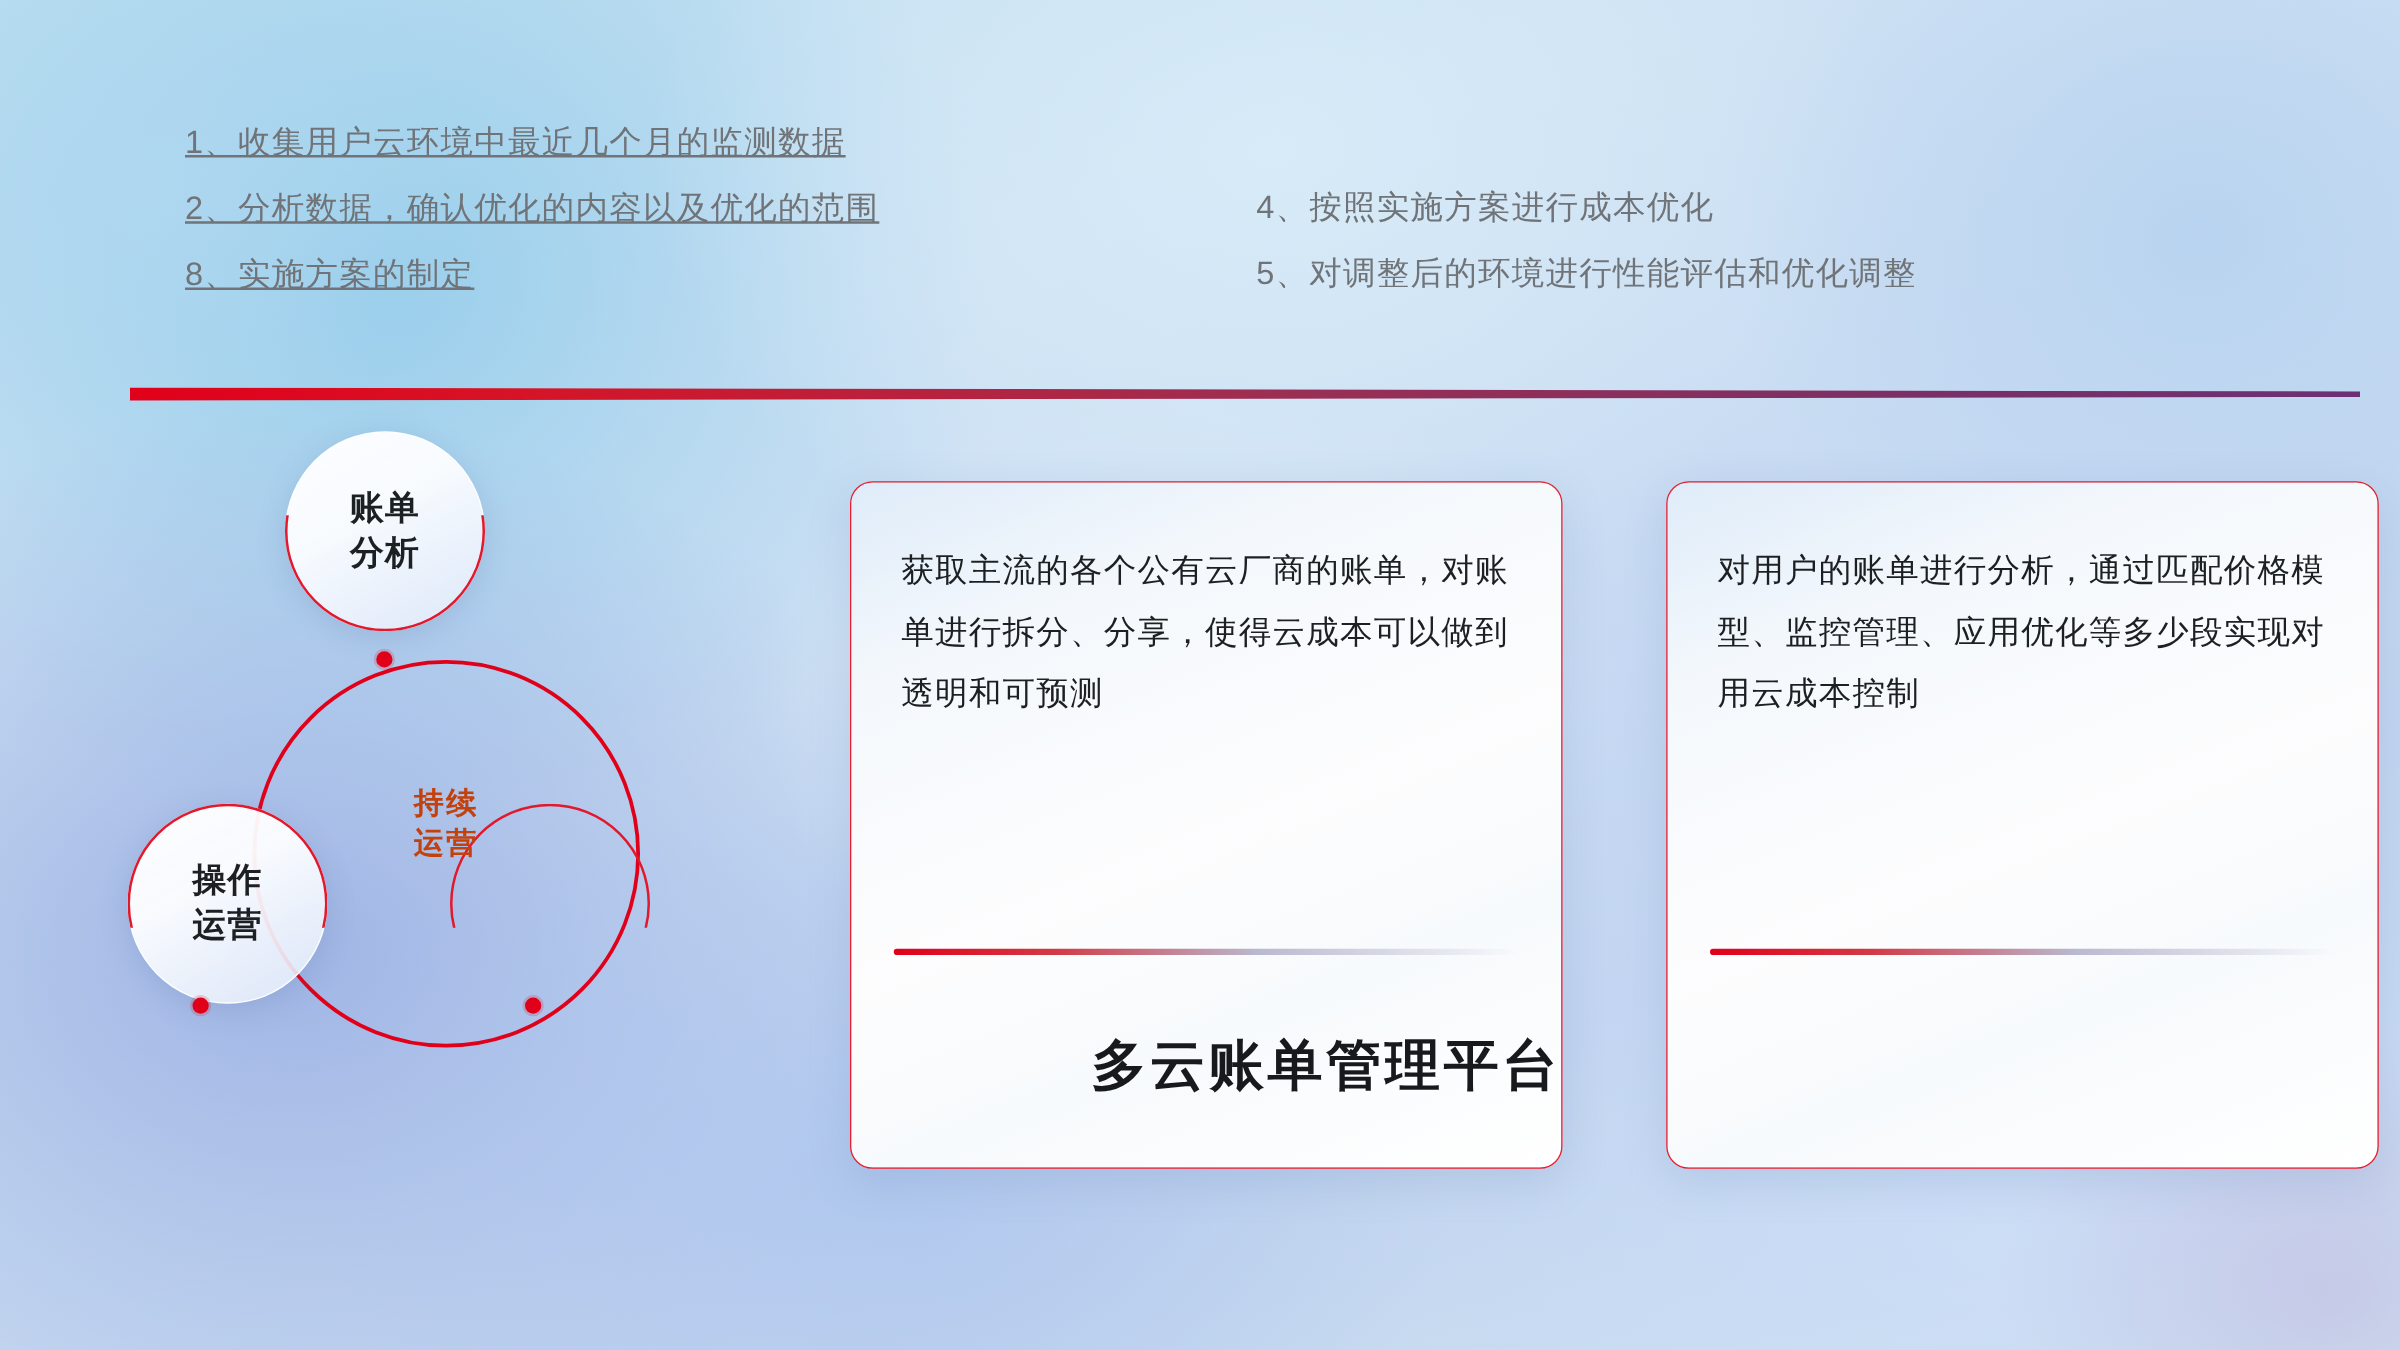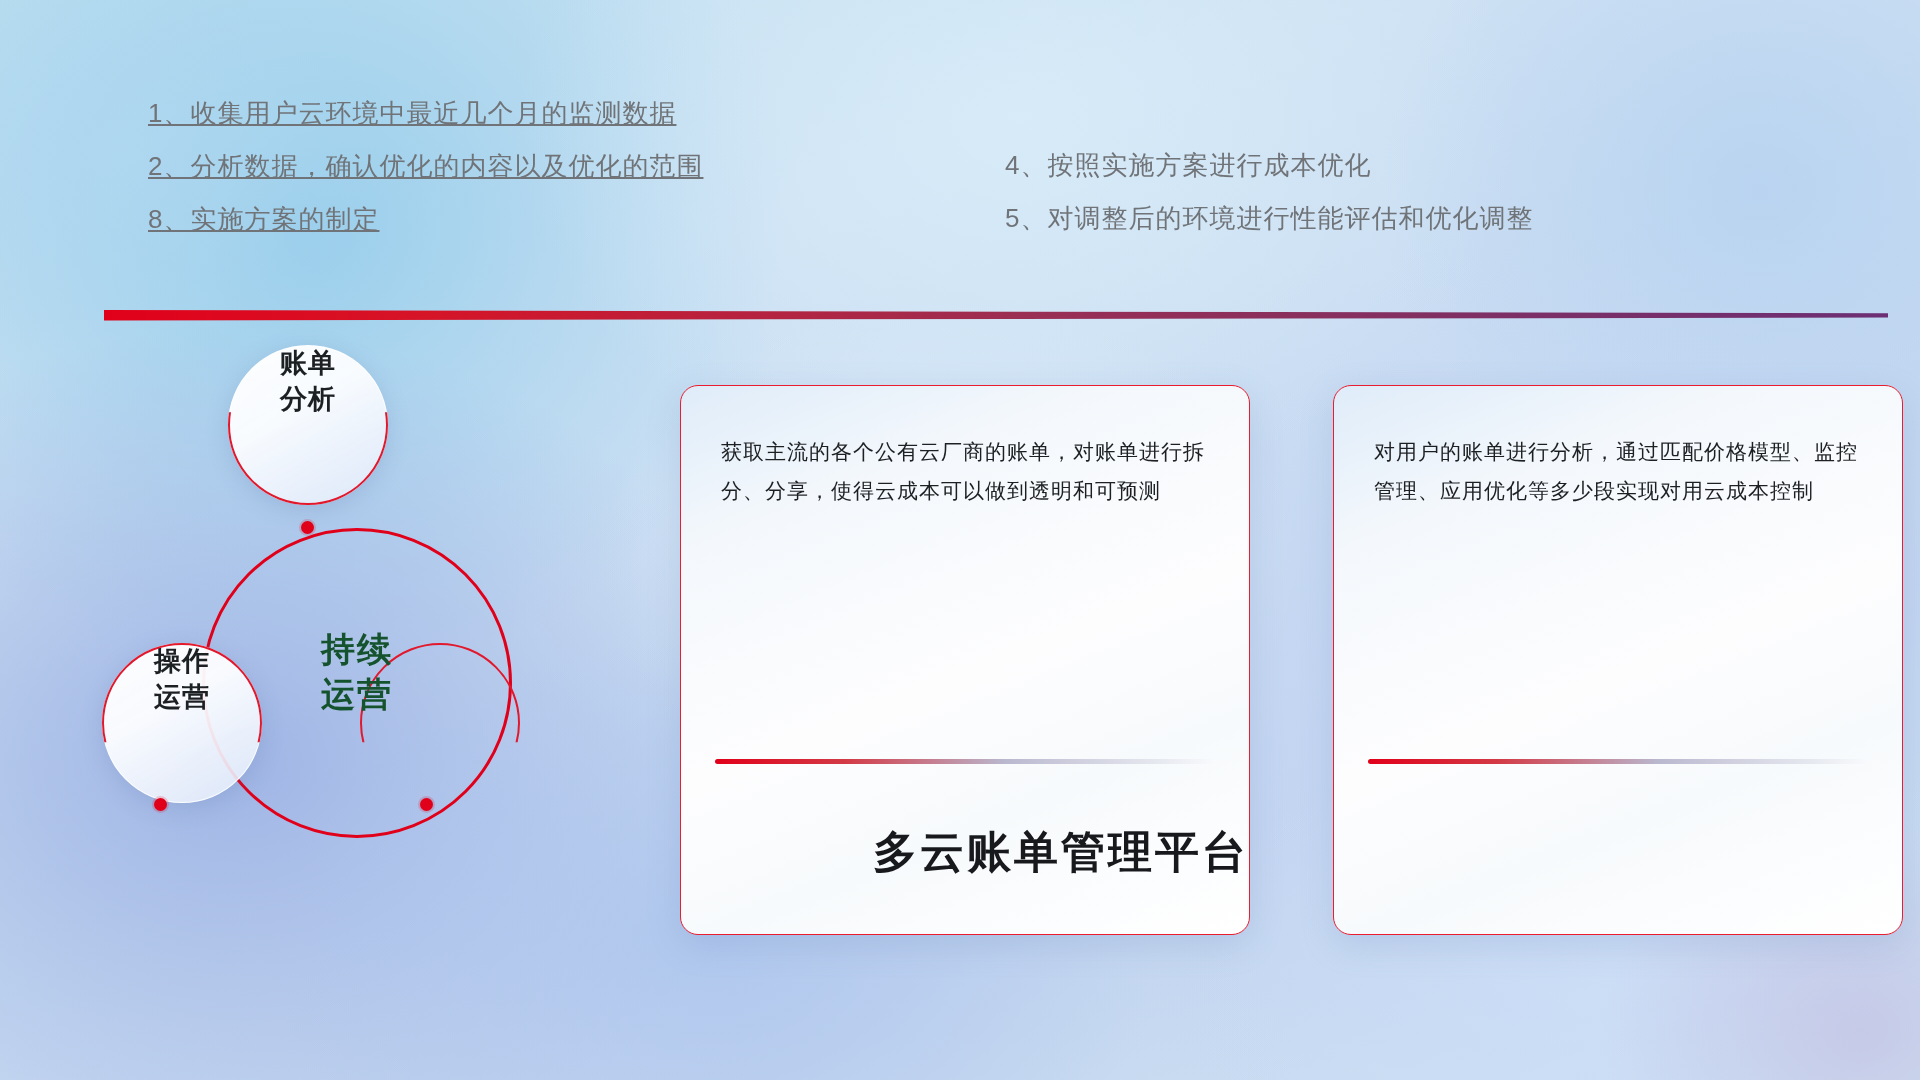--- a/index.html
+++ b/index.html
@@ -47,51 +47,51 @@
   #venn{position:absolute;left:80px;top:345px;width:520px;height:590px;}
 
   .ring{position:absolute;border-radius:50%;box-sizing:border-box;}
   
   #ring-main{left:122px;top:183px;width:310px;height:310px;border:3px solid #e1001a;}
   
   .lobe{position:absolute;border-radius:50%;box-sizing:border-box;
         background:linear-gradient(150deg,rgba(255,255,255,.97) 0%,rgba(252,253,255,.95) 40%,rgba(226,235,250,.88) 100%);
         border:1.6px solid rgba(255,255,255,.92);
         box-shadow:0 5px 22px rgba(90,120,170,.22);
-        display:flex;justify-content:center;text-align:center;}
+        display:flex;align-items:center;justify-content:center;text-align:center;}
   .lobe span{display:block;font-weight:bold;color:#1d2023;font-size:27px;line-height:1.33;letter-spacing:1px;}
   #lobe-top{left:148px;top:0px;width:160px;height:160px;}
   #lobe-left{left:22px;top:298px;width:160px;height:160px;}
   #lobe-right{left:280px;top:298px;width:160px;height:160px;}
 
   .lobe-arc{position:absolute;border-radius:50%;box-sizing:border-box;border:2.2px solid #e2182c;
             clip-path:polygon(0 42%,100% 42%,100% 100%,0 100%);}
   #arc-top{left:148px;top:0px;width:160px;height:160px;}
   .lobe-arc.low{clip-path:polygon(0 0,100% 0,100% 62%,0 62%);}
   #arc-left{left:22px;top:298px;width:160px;height:160px;}
   #arc-right{left:280px;top:298px;width:160px;height:160px;}
 
   .node{position:absolute;width:13px;height:13px;border-radius:50%;background:#e1001a;
         box-shadow:0 0 0 2px rgba(225,0,26,.18);}
   #node-top{left:221px;top:176px;}
   #node-left{left:74px;top:453px;}
   #node-right{left:340px;top:453px;}
 
   #venn-center{position:absolute;left:197px;top:282px;width:160px;text-align:center;
-               color:#14532d;font-weight:bold;font-size:34px;line-height:1.32;letter-spacing:2px;}
+               color:#c2410c;font-weight:bold;font-size:24px;line-height:1.32;letter-spacing:2px;}
 
   
   .card{position:absolute;top:385px;width:570px;height:550px;border-radius:18px;box-sizing:border-box;
         border:1.6px solid #ea1c2d;
         background:linear-gradient(158deg,#dfecf9 0%,#f4f8fc 22%,#fdfdfe 52%,#f7fafc 72%,#ffffff 100%);
         box-shadow:0 10px 34px rgba(90,120,170,.18);
         padding:46px 40px 0 40px;}
   #card-1{left:680px;}
   #card-2{left:1333px;}
-  .card-body{color:#1d2023;font-size:21px;line-height:1.88;letter-spacing:1px;}
+  .card-body{color:#1d2023;font-size:26px;line-height:1.88;letter-spacing:1px;}
   .card-rule{position:absolute;left:34px;bottom:170px;width:500px;height:5px;border-radius:3px;
              background:linear-gradient(90deg,#e1001a 0%,#d33a46 26%,#b9b8cf 58%,rgba(220,226,236,0) 100%);}
   .card-title{position:absolute;left:0;right:0;bottom:52px;text-align:right;
               font-size:44px;font-weight:bold;color:#17191c;letter-spacing:3px;}
 </style>
 </head>
 <body>
 
 <div id="bg">
   <div class="bgl bg-base"></div>

